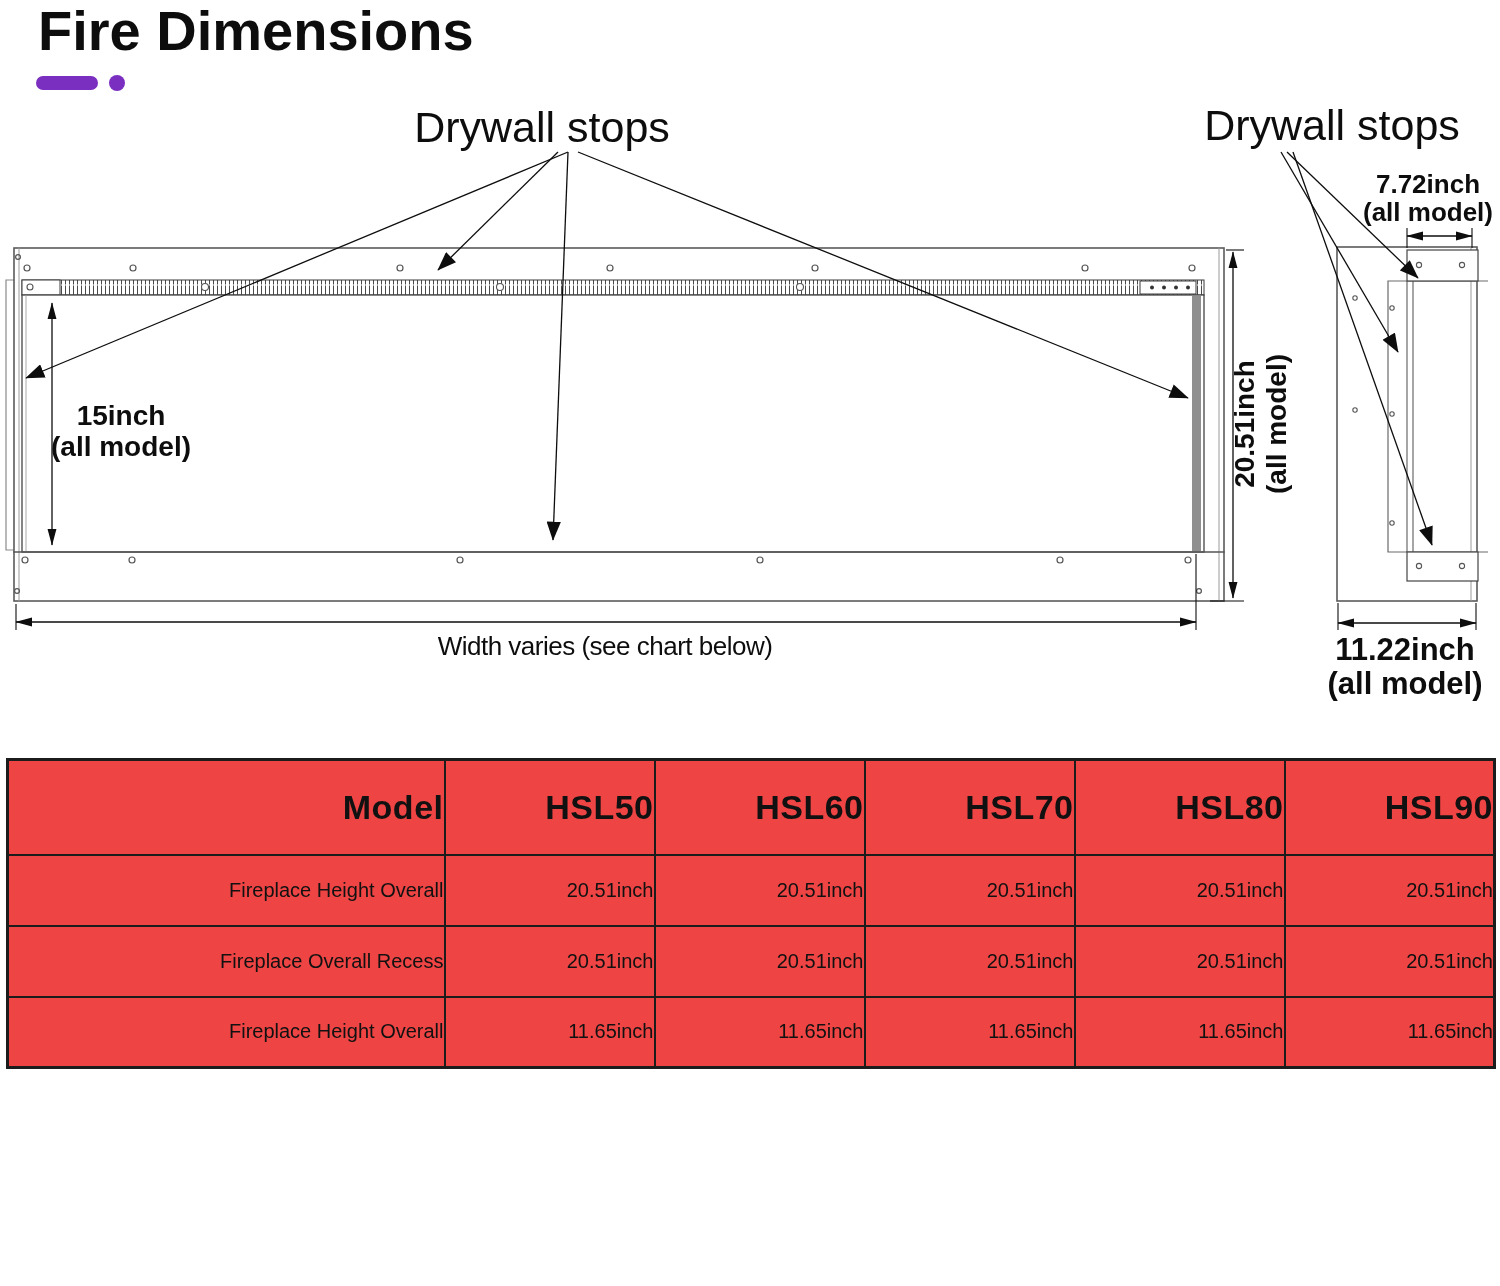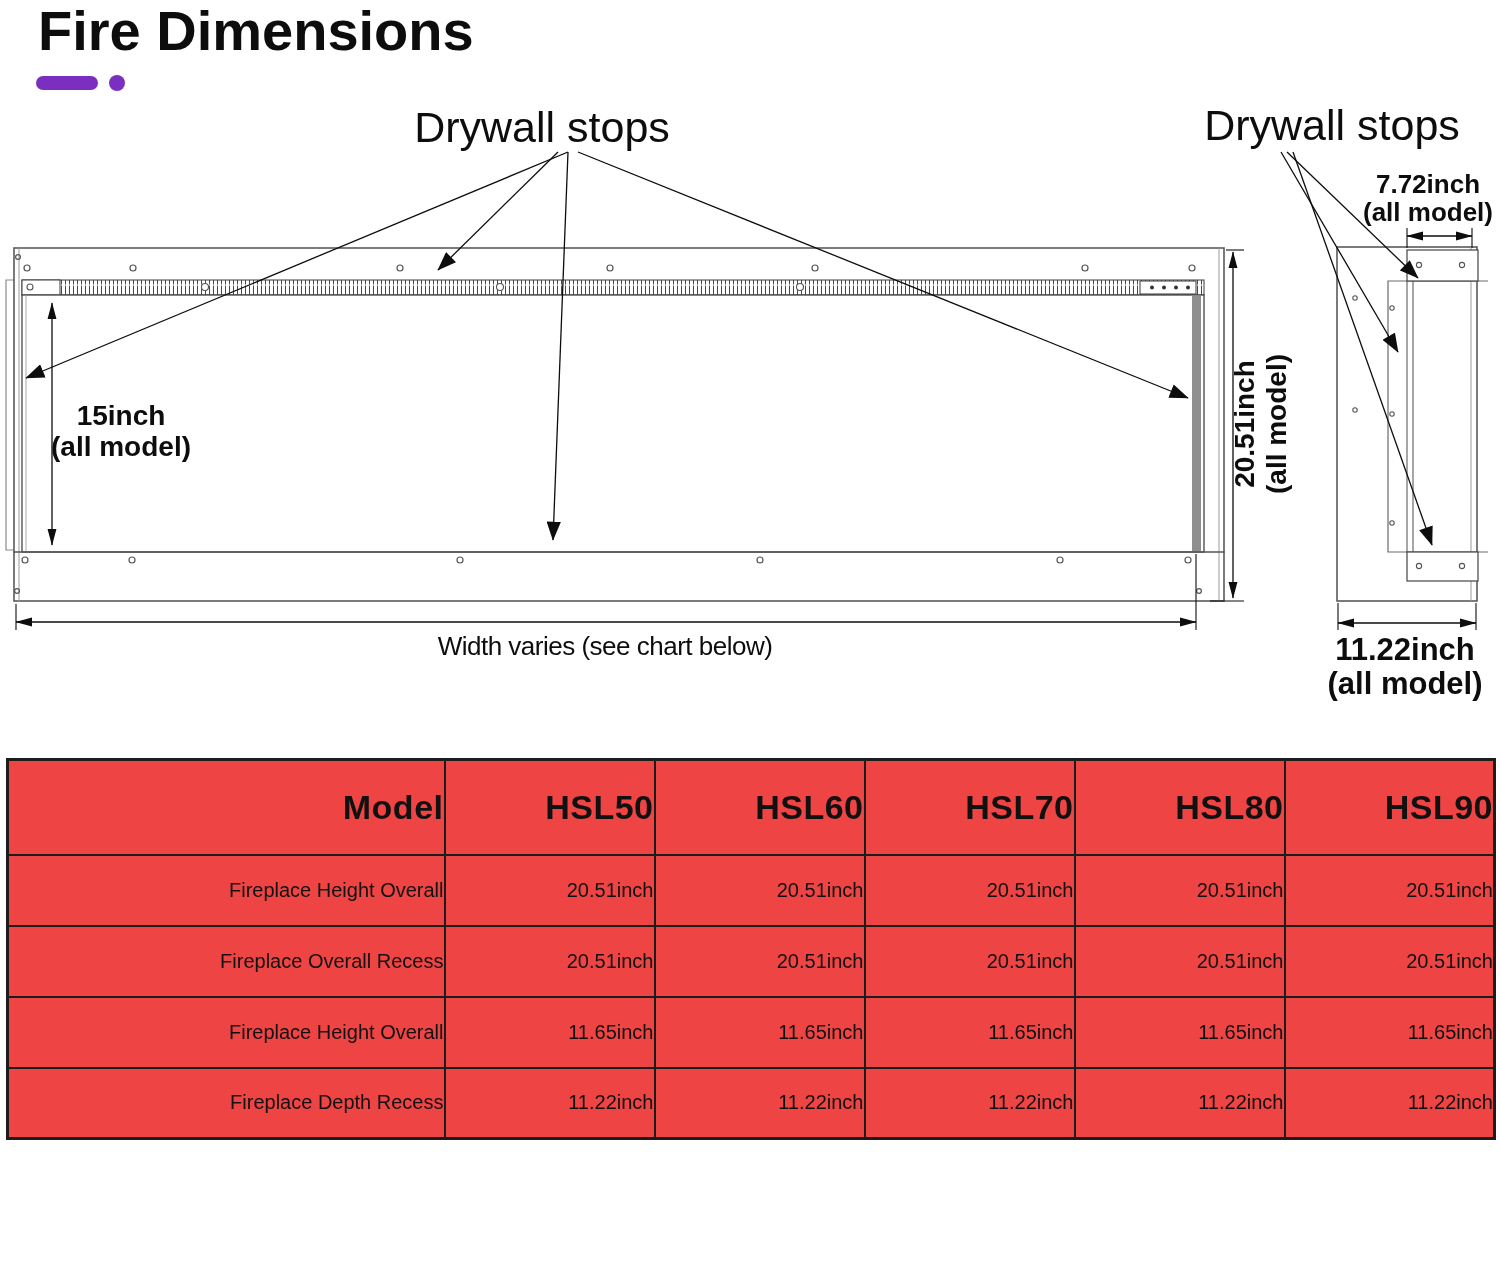--- a/index.html
+++ b/index.html
@@ -227,24 +227,16 @@
       <td>20.51inch</td>
     </tr>
     <tr>
       <td>Fireplace Height Overall</td>
       <td>11.65inch</td>
       <td>11.65inch</td>
       <td>11.65inch</td>
       <td>11.65inch</td>
       <td>11.65inch</td>
     </tr>
-    <tr>
-      <td>Fireplace Depth Recess</td>
-      <td>11.22inch</td>
-      <td>11.22inch</td>
-      <td>11.22inch</td>
-      <td>11.22inch</td>
-      <td>11.22inch</td>
-    </tr>
   </tbody>
 </table>
 
 </div>
 
 </body></html>

